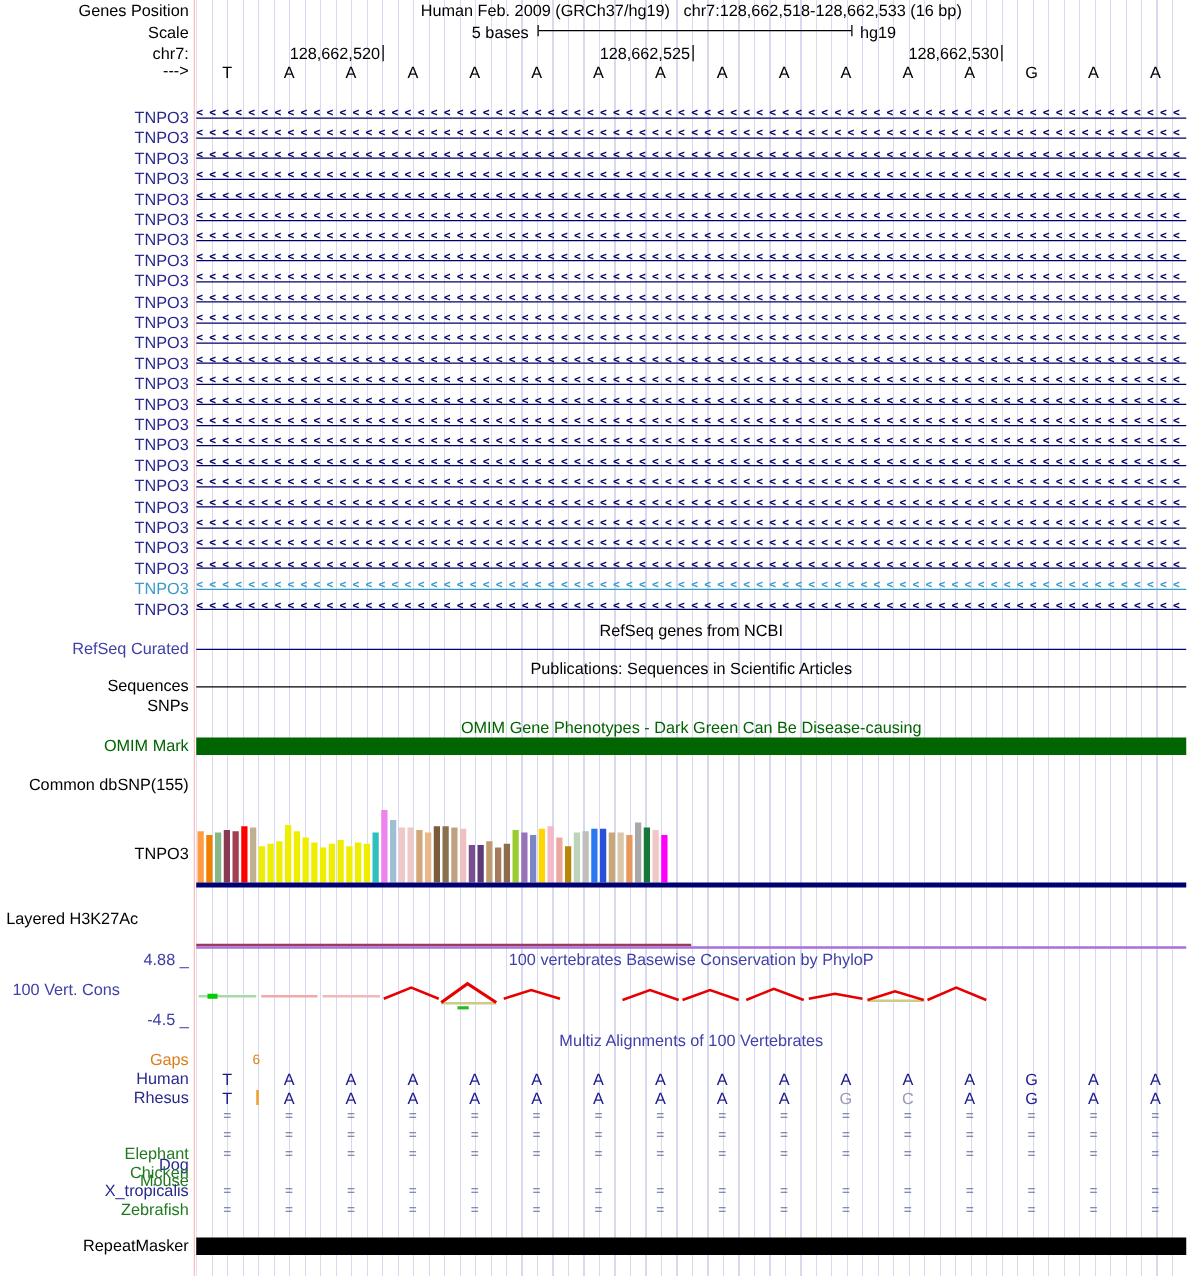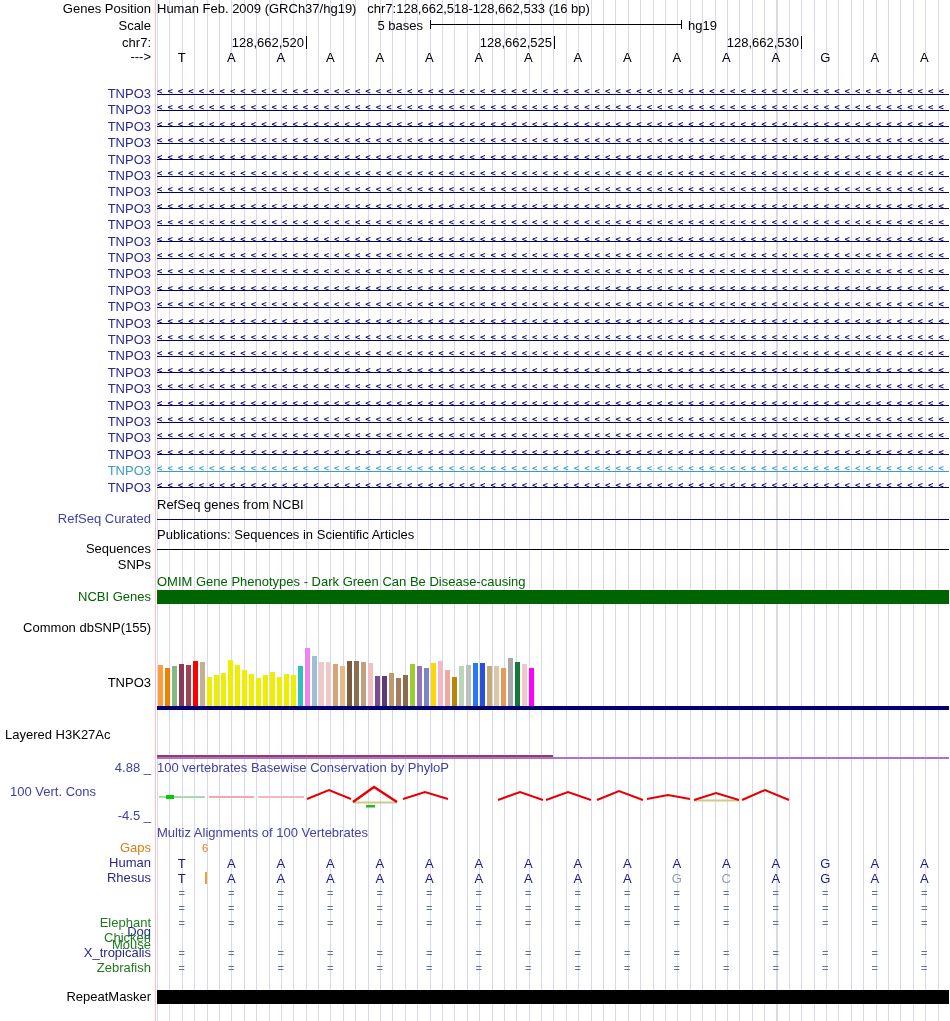--- a/index.html
+++ b/index.html
@@ -4,21 +4,21 @@
 <style>
   *{margin:0;padding:0;box-sizing:border-box}
   body{background:#fff}
   #browser{position:relative;width:950px;height:1021px;background:#fff;overflow:hidden;
     font-family:"Liberation Sans",sans-serif;font-size:13px;color:#000}
   .grid{position:absolute;left:157px;top:0;width:792px;height:1021px;
     background:repeating-linear-gradient(90deg,#D8D8EF 0,#D8D8EF 1px,transparent 1px,transparent 12.39px)}
   .pinkline{position:absolute;left:155px;top:0;width:1px;height:1021px;background:#FFBDBD}
   .lbl{position:absolute;left:0;width:151px;height:14px;line-height:14px;text-align:right;white-space:nowrap}
   .lbl-left{position:absolute;height:14px;line-height:14px;text-align:left;white-space:nowrap}
-  .ctitle{position:absolute;left:157px;width:792px;height:14px;line-height:14px;text-align:left;white-space:pre}
+  .ctitle{position:absolute;left:157px;width:792px;height:14px;line-height:14px;text-align:center;white-space:pre}
   .blue{color:#4040A8}.navy{color:#28288E}.green{color:#1F7A1F}.dgreen{color:#006400}
   .orange{color:#D97E19}
   .trow{position:absolute;left:0;width:950px;height:16px}
   .trow .tl{position:absolute;left:0;width:151px;height:16px;line-height:16px;text-align:right;color:#28288E}
   .trow .arrows{position:absolute;left:157px;width:792px;height:16px;line-height:16px;overflow:hidden;
     color:#000066;font:bold 9px "DejaVu Sans Mono",monospace;letter-spacing:5px;white-space:nowrap;
     background:linear-gradient(#000066,#000066) 0 50%/100% 1px no-repeat}
   .trow.hl .tl{color:#3A9AC8}
   .trow.hl .arrows{color:#3A9AC8;background:linear-gradient(#3A9AC8,#3A9AC8) 0 50%/100% 1px no-repeat}
   .hline{position:absolute;height:1px}
@@ -183,21 +183,21 @@
   <div class="ctitle" style="top:498px">RefSeq genes from NCBI</div>
   <div class="lbl blue" style="top:512px">RefSeq Curated</div>
   <div class="hline" style="left:157px;top:519px;width:792px;background:#000080"></div>
 
   <div class="ctitle" style="top:528px">Publications: Sequences in Scientific Articles</div>
   <div class="lbl" style="top:542px">Sequences</div>
   <div class="hline" style="left:157px;top:549px;width:792px;background:#000"></div>
   <div class="lbl" style="top:558px">SNPs</div>
 
   <div class="ctitle dgreen" style="top:575px">OMIM Gene Phenotypes - Dark Green Can Be Disease-causing</div>
-  <div class="lbl dgreen" style="top:590px">NCBI Genes</div>
+  <div class="lbl dgreen" style="top:590px">OMIM Mark</div>
   <div style="position:absolute;left:157px;top:590px;width:792px;height:14px;background:#006400"></div>
 
   <div class="lbl" style="top:621px">Common dbSNP(155)</div>
 
   <div class="lbl" style="top:676px">TNPO3</div>
   <div id="gtex-bars" style="position:absolute;left:157px;top:646px;width:792px;height:60px">
       <div class="bar" style="left: 1px; height: 41px; background: rgb(255, 156, 66);"></div>
       <div class="bar" style="left: 8px; height: 38px; background: rgb(240, 128, 0);"></div>
       <div class="bar" style="left: 15px; height: 40px; background: rgb(134, 183, 134);"></div>
       <div class="bar" style="left: 22px; height: 42px; background: rgb(139, 58, 85);"></div>

